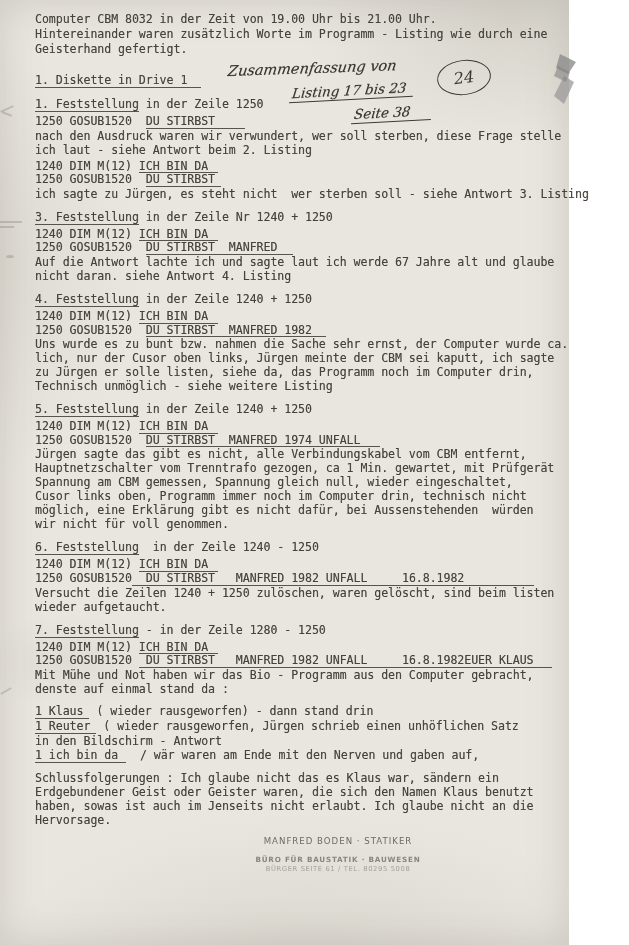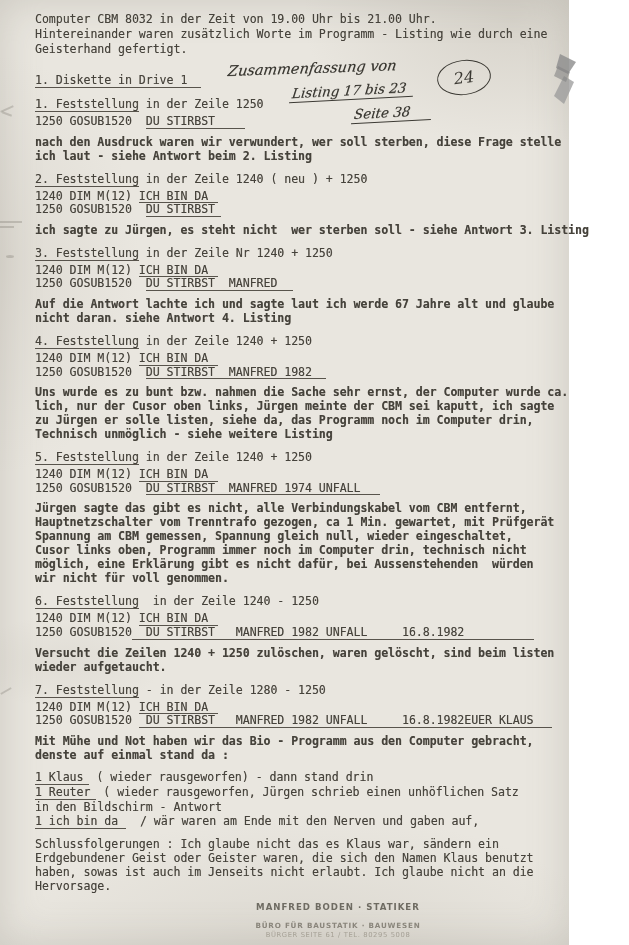--- a/index.html
+++ b/index.html
@@ -16,21 +16,21 @@
       radial-gradient(ellipse 420px 200px at 55% 102%, rgba(165,160,148,.22), transparent 75%),
       radial-gradient(ellipse 120px 60px at 12% 70%, rgba(160,155,143,.12), transparent 80%),
       #e9e6df;
     box-shadow:inset 0 0 40px rgba(120,115,105,.25);
   }
   .t{font-size:11.5px;color:#45423b;line-height:14px;white-space:pre;
      text-shadow:.2px .2px .35px rgba(70,64,54,.45);}
   .code .t{line-height:12.6px;}
   .heading{margin-top:9px;}
   .codeblock{margin-top:3px;}
-  .comment{margin-top:6px;font-weight:bold;}
+  .comment{}
   .u{display:inline-block;border-bottom:1.4px solid rgba(62,58,50,.85);}
   .intro .t{line-height:15px;}
   .items{margin-top:8px;}
   .conclusion{margin-top:8px;}
   
   .hand{
     position:absolute;font-family:"DejaVu Serif","Liberation Serif",serif;
     font-style:italic;color:#393731;white-space:nowrap;
     text-shadow:.3px .3px .4px rgba(50,48,42,.5);
   }
@@ -43,21 +43,21 @@
     position:absolute;left:437px;top:60px;width:52px;height:33px;
     border:1.7px solid #3b3933;border-radius:50%;transform:rotate(-7deg);
     display:flex;align-items:center;justify-content:center;
     font-family:"DejaVu Serif","Liberation Serif",serif;font-style:italic;
     font-size:16px;color:#393731;
   }
   .smudge{position:absolute;left:530px;top:52px;width:60px;height:70px;}
   
   .stamp{margin-top:9px;margin-left:183px;width:240px;text-align:center;
          font-family:"DejaVu Sans","Liberation Sans",sans-serif;}
-  .stamp .s1{font-size:8.6px;font-weight:bold;letter-spacing:1px;color:#6e6b62;}
+  .stamp .s1{font-size:8.6px;font-weight:normal;letter-spacing:1px;color:#6e6b62;}
   .stamp .s2{font-size:7.2px;font-weight:bold;letter-spacing:.8px;color:#8a861c00;color:#8a867c;margin-top:9px;}
   .stamp .s3{font-size:6.8px;letter-spacing:.6px;color:#a5a095;margin-top:1px;}
   
   .artifact{position:absolute;background:rgba(80,76,68,.22);}
   .a1{left:0;top:108px;width:14px;height:2px;transform:rotate(-25deg);}
   .a1b{left:2px;top:113px;width:10px;height:2px;transform:rotate(20deg);}
   .a2{left:0;top:221px;width:22px;height:2px;}
   .a2b{left:0;top:226px;width:14px;height:2px;}
   .a3{left:6px;top:255px;width:8px;height:3px;border-radius:50%;}
   .a4{left:0;top:690px;width:12px;height:2px;transform:rotate(-30deg);}
@@ -82,21 +82,20 @@
     <div class="codeblock code">
       <div class="t"><span>1250 GOSUB1520  </span><span class="u" style="padding-right:30px">DU STIRBST</span></div>
     </div>
     <div class="comment">
       <div class="t">nach den Ausdruck waren wir verwundert, wer soll sterben, diese Frage stelle</div>
       <div class="t">ich laut - siehe Antwort beim 2. Listing</div>
     </div>
   </div>
 
   <div>
-    <div class="heading t"><span class="u">2. Feststellung</span><span> in der Zeile 1240 ( neu ) + 1250</span></div>
     <div class="codeblock code">
       <div class="t"><span>1240 DIM M(12) </span><span class="u" style="padding-right:10px">ICH BIN DA</span></div>
       <div class="t"><span>1250 GOSUB1520  </span><span class="u" style="padding-right:6px">DU STIRBST</span></div>
     </div>
     <div class="comment">
       <div class="t">ich sagte zu Jürgen, es steht nicht  wer sterben soll - siehe Antwort 3. Listing</div>
     </div>
   </div>
 
   <div>

